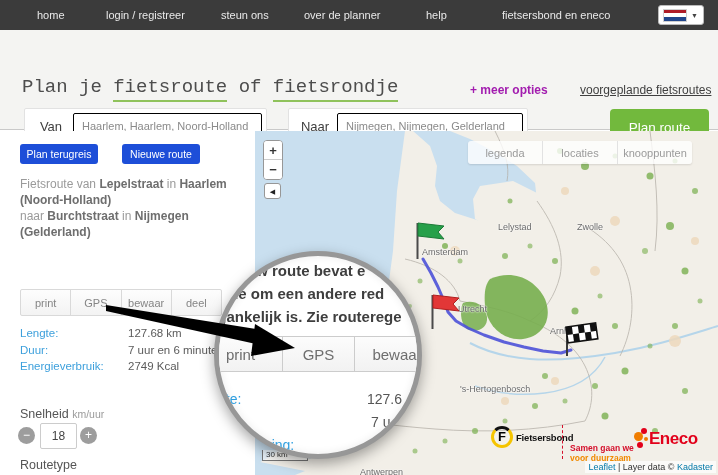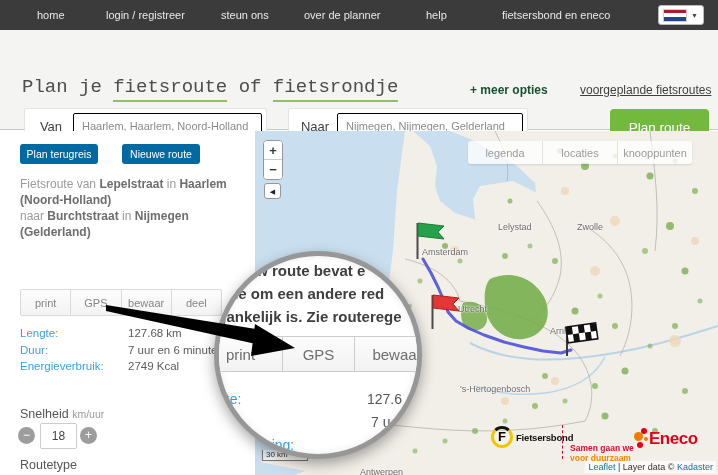--- a/index.html
+++ b/index.html
@@ -12,33 +12,33 @@
   .flag-btn { position:absolute; right:14px; top:5px; width:46px; height:20px; background:#fff; border:1px solid #bbb; border-radius:3px; display:flex; align-items:center; padding:0 4px; gap:4px; cursor:pointer; }
   .flag { width:24px; height:13px; display:flex; flex-direction:column; border:1px solid #d0d0d0; }
   .flag div { flex:1; }
   .flag .r { background:#ae1c28; } .flag .w { background:#fff; } .flag .b { background:#21468b; }
   .caret { font-size:7px; color:#444; }
 
   
   .header { position:absolute; left:0; top:30px; width:718px; height:100px; background:#f4f4f2; border-bottom:1px solid #c9c9c9; }
   .title { position:absolute; left:22px; top:46px; font-size:19px; color:#4d4d4d;font-family:Liberation Mono, monospace; }
   .title .glink { border-bottom:2px solid #8fc25b; padding-bottom:2px; cursor:pointer; }
-  .meer { position:absolute; left:470px; top:53px; font-size:12px; font-weight:bold; color:#14532d; cursor:pointer; }
+  .meer { position:absolute; left:470px; top:53px; font-size:12px; font-weight:bold; color:#a21caf; cursor:pointer; }
   .voorg { position:absolute; left:580px; top:53px; font-size:12px; color:#3f3f3f; text-decoration:underline; cursor:pointer; }
   .field-group { position:absolute; top:78px; height:36px; background:#fff; border:1px solid #e2e2e2; border-radius:2px; display:flex; align-items:center; padding:0 4px; }
   .fg-van { left:24px; width:243px; }
   .fg-naar { left:288px; width:240px; }
   .field-label { width:44px; text-align:center; font-size:13px; color:#3e3e3e; }
   .field-input { flex:1; height:26px; border:1px solid #000000; border-radius:2px; font-size:11px; color:#8a8a8a; padding:0 8px; font-family:"Liberation Sans",sans-serif; outline:none; min-width:0; }
   .plan-btn { position:absolute; left:610px; top:79px; width:99px; height:36px; background:#72b93d; border:none; border-radius:4px; color:#fff; font-size:13.5px; cursor:pointer; font-family:"Liberation Sans",sans-serif; }
   .collapse-handle { position:absolute; left:325px; top:113px; width:70px; text-align:center; font-size:7px; color:#555; border-bottom:2px solid #d6d6d4; padding-bottom:2px; cursor:pointer; }
 
   
   .sidebar { position:absolute; left:0; top:131px; width:255px; height:344px; background:#fff; }
-  .gray-btn { position:absolute; height:20px; background:#0369a1; border:none; border-radius:3px; color:#fff; font-size:10.5px; cursor:pointer; font-family:"Liberation Sans",sans-serif; }
+  .gray-btn { position:absolute; height:20px; background:#1d4ed8; border:none; border-radius:3px; color:#fff; font-size:10.5px; cursor:pointer; font-family:"Liberation Sans",sans-serif; }
   .btn-terug { left:20px; top:13px; width:78px; }
   .btn-nieuw { left:122px; top:13px; width:78px; }
   .desc { position:absolute; left:20px; top:45px; width:224px; font-size:12px; line-height:16px; color:#9a9a9a; }
   .desc b { color:#6e6e6e; font-weight:bold; }
   .warning { position:absolute; left:20px; top:108px; width:226px; font-size:12px; line-height:13.5px; font-weight:bold; color:#555; }
   .action-bar { position:absolute; left:20px; top:158px; width:202px; height:27px; display:flex; border:1px solid #d9d9d9; border-radius:2px; background:linear-gradient(#fdfdfd,#f3f3f3); }
   .action-bar .cell { flex:1; border-right:1px solid #d9d9d9; font-size:11px; color:#858585; display:flex; align-items:center; justify-content:center; cursor:pointer; }
   .action-bar .cell:last-child { border-right:none; }
   .stats { position:absolute; left:20px; top:194px; width:220px; }
   .stat-row { display:flex; height:16.5px; font-size:11.5px; align-items:center; }

